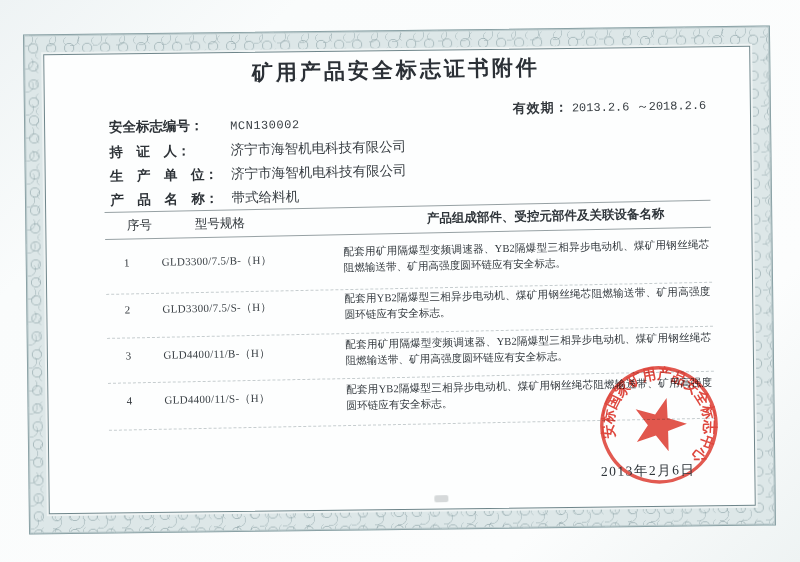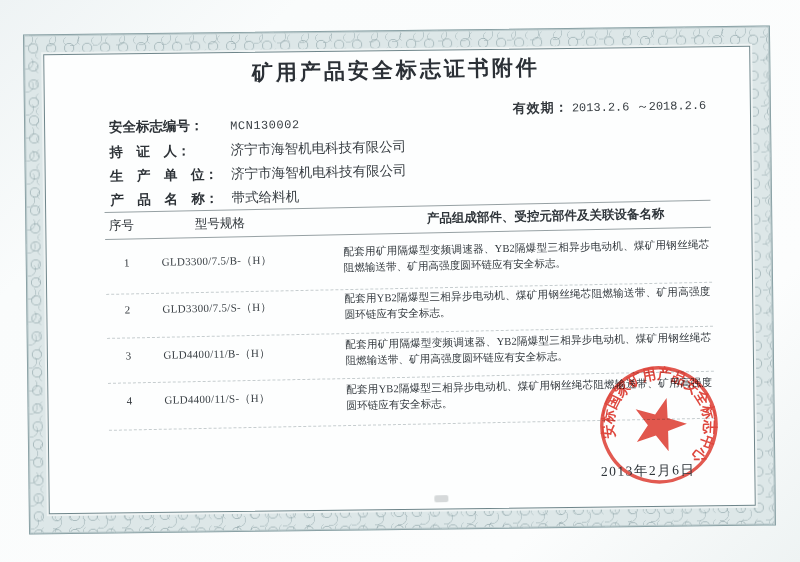--- a/index.html
+++ b/index.html
@@ -81,21 +81,21 @@
     <div class="abs field" style="top:162px">
       <span class="flabel">生　产　单　位：</span>
       <span class="fvalue">济宁市海智机电科技有限公司</span>
     </div>
     <div class="abs field" style="top:186px">
       <span class="flabel">产　品　名　称：</span>
       <span class="fvalue">带式给料机</span>
     </div>
 
     <div class="abs line" style="top:206px"></div>
-    <div class="abs th" style="left:110px;top:212px">序号</div>
+    <div class="abs th" style="left:128px;top:212px">序号</div>
     <div class="abs th" style="left:196px;top:212px">型号规格</div>
     <div class="abs th" style="left:382px;top:211px;width:330px;text-align:center;font-weight:bold">产品组成部件、受控元部件及关联设备名称</div>
     <div class="abs line" style="top:233px"></div>
 
     <div class="abs cell-no" style="left:110px;top:251px">1</div>
     <div class="abs cell-model" style="left:162px;top:250px">GLD3300/7.5/B-（H）</div>
     <div class="abs cell-desc" style="left:344px;top:243px">配套用矿用隔爆型变频调速器、YB2隔爆型三相异步电动机、煤矿用钢丝绳芯阻燃输送带、矿用高强度圆环链应有安全标志。</div>
     <div class="abs dash" style="top:288px"></div>
 
     <div class="abs cell-no" style="left:110px;top:298px">2</div>

